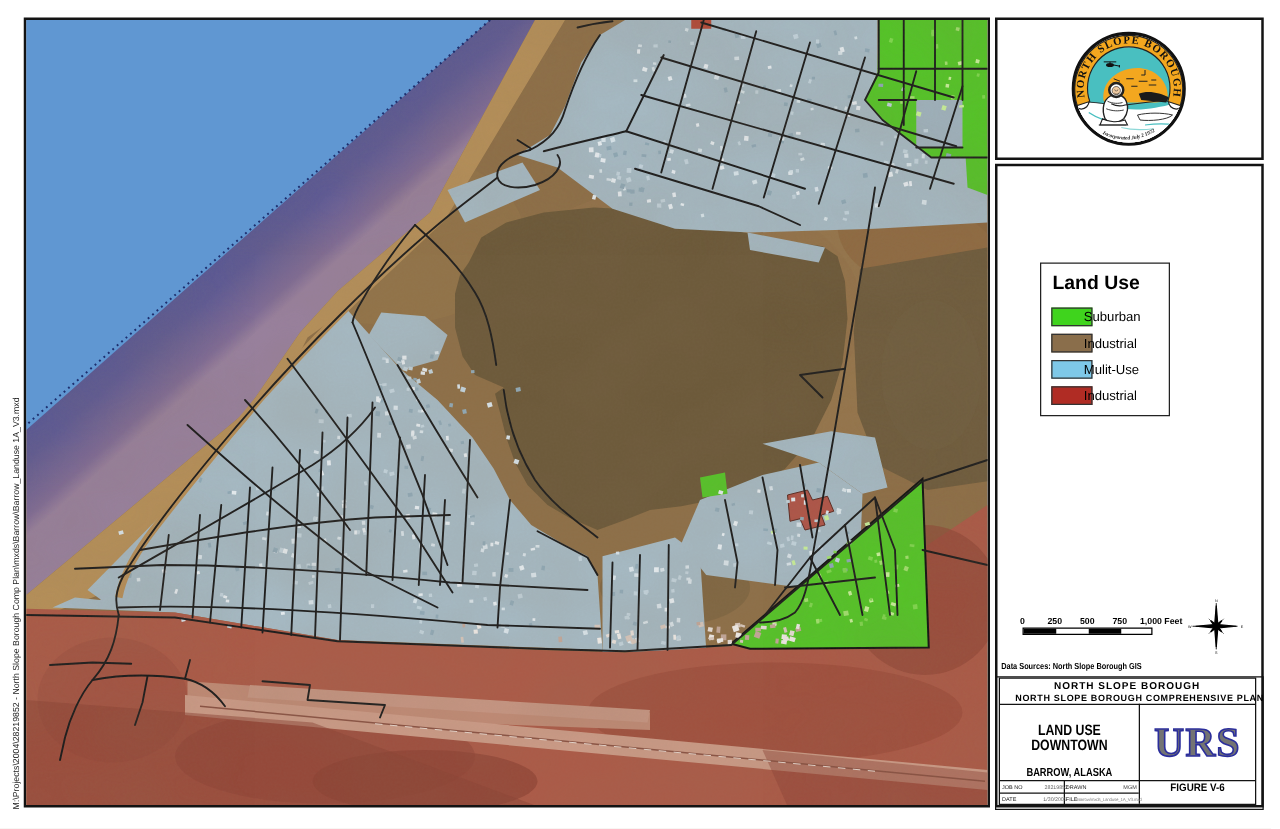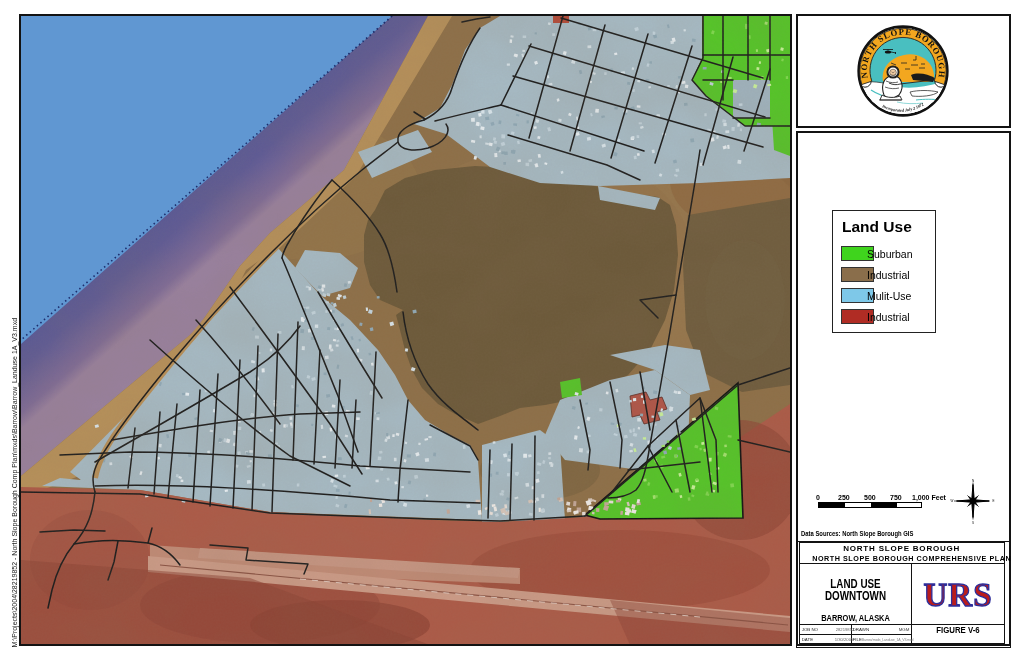--- a/index.html
+++ b/index.html
@@ -814,21 +814,21 @@
 </svg>
 <div class="abs" id="datasrc">Data Sources: North Slope Borough GIS</div>
 <div class="abs" id="titleblock">
   <div id="titleinner">
     <div class="tb-c" style="position:absolute;left:0;top:1.4px;width:100%;font-size:8px;font-weight:bold;letter-spacing:0.8px;">NORTH SLOPE BOROUGH</div>
     <div class="tb-c" style="position:absolute;left:0;top:11.4px;width:100%;font-size:7.2px;font-weight:bold;letter-spacing:0.55px;white-space:nowrap;margin-left:10px;">NORTH SLOPE BOROUGH COMPREHENSIVE PLAN</div>
     <div style="position:absolute;left:0;top:20.3px;width:100%;border-top:1.6px solid #131313;"></div>
     <div style="position:absolute;left:111.2px;top:20.3px;bottom:0;border-left:1.6px solid #131313;"></div>
     <div class="tb-c" style="position:absolute;left:0;top:36px;width:111px;font-size:12px;font-weight:bold;line-height:11.5px;transform:scaleX(0.82);transform-origin:center;">LAND USE<br>DOWNTOWN</div>
     <div class="tb-c" style="position:absolute;left:0;top:70.1px;width:111px;font-size:9.3px;font-weight:bold;transform:scaleX(0.8);transform-origin:center;white-space:nowrap;">BARROW, ALASKA</div>
-    <div class="tb-c" style="position:absolute;left:112.8px;top:35.5px;width:91px;font-family:'Liberation Serif',serif;font-size:33px;line-height:33px;font-weight:bold;color:#b91c1c;-webkit-text-stroke:1.3px #2b2e9c;letter-spacing:1px;">URS</div>
+    <div class="tb-c" style="position:absolute;left:112.8px;top:35.5px;width:91px;font-family:'Liberation Serif',serif;font-size:33px;line-height:33px;font-weight:bold;color:#737373;-webkit-text-stroke:1.3px #2b2e9c;letter-spacing:1px;">URS</div>
     <div style="position:absolute;left:0;top:80.8px;width:100%;border-top:1.6px solid #131313;"></div>
     <div style="position:absolute;left:0;top:91.3px;width:111.2px;border-top:1px solid #131313;"></div>
     <div style="position:absolute;left:51.3px;top:80.8px;height:21px;border-left:1px solid #131313;"></div>
     <div style="position:absolute;left:2px;top:83.6px;font-size:4.4px;color:#222;">JOB NO</div>
     <div style="position:absolute;left:36px;top:84px;font-size:4.2px;color:#666;">28219852</div>
     <div style="position:absolute;left:53px;top:83.6px;font-size:4.4px;color:#222;">DRAWN</div>
     <div style="position:absolute;left:99px;top:83.6px;font-size:4.4px;color:#444;">MGM</div>
     <div style="position:absolute;left:2px;top:93.6px;font-size:4.4px;color:#222;">DATE</div>
     <div style="position:absolute;left:35px;top:94px;font-size:4.2px;color:#666;">1/30/2005</div>
     <div style="position:absolute;left:53px;top:93.6px;font-size:4.4px;color:#222;">FILE</div>

